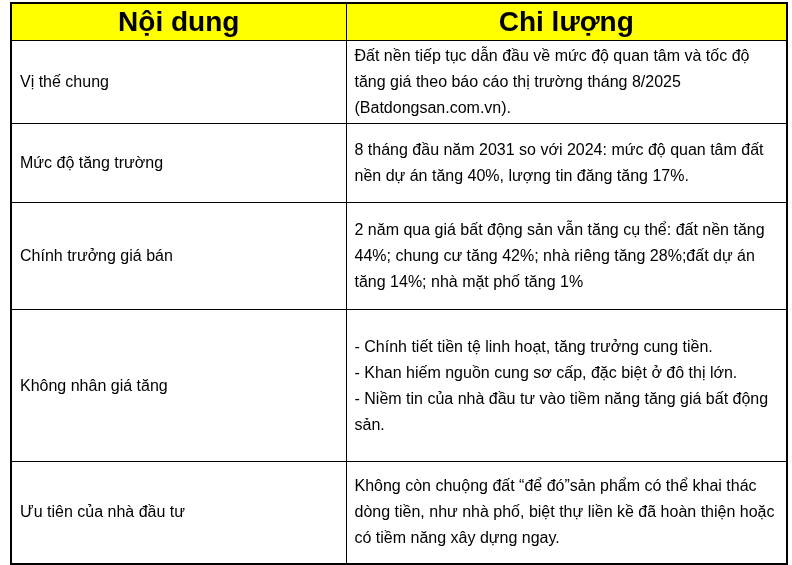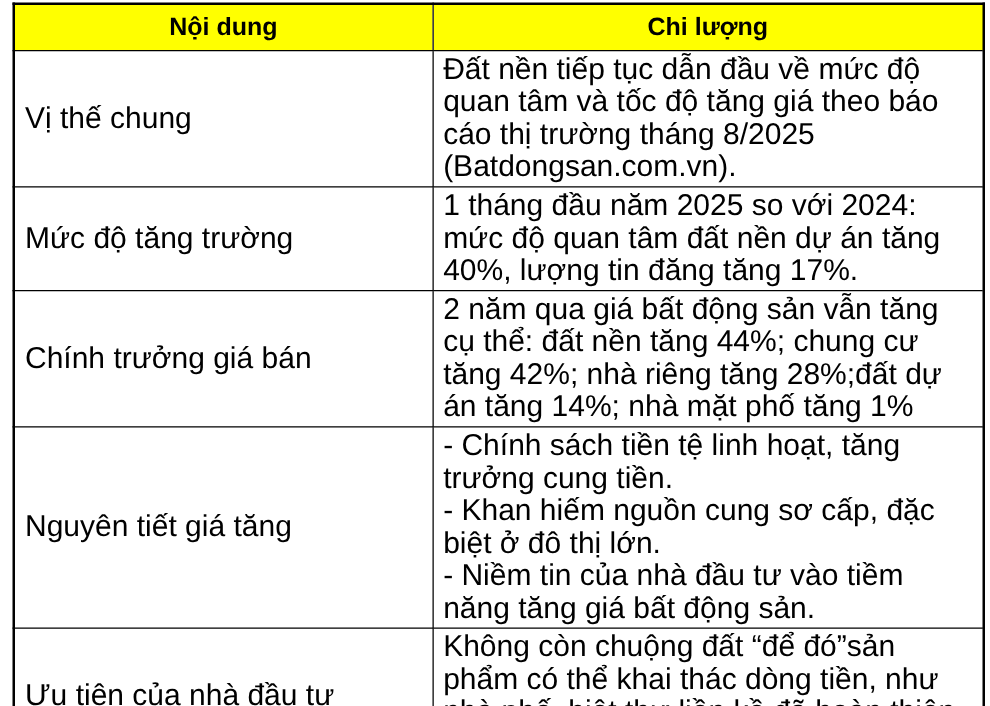--- a/index.html
+++ b/index.html
@@ -22,29 +22,29 @@
     top: 2px;
     width: 776px;
     border-collapse: collapse;
     table-layout: fixed;
     border: 2px solid var(--border-color, #000000);
   }
   col.c-topic  { width: 335px; }
   col.c-detail { width: 441px; }
   th, td {
     border: 1.5px solid var(--border-color, #000000);
-    font-size: 24px;
+    font-size: 16px;
     line-height: 26px;
     color: var(--body-text, #000000);
     overflow: hidden;
   }
   th {
     background: var(--header-bg, #FFFF00);
     font-weight: bold;
-    font-size: 20px;
+    font-size: 28px;
     text-align: center;
     height: 34px;
     padding: 1px 4px;
   }
   td.topic {
     vertical-align: middle;
     text-align: left;
     padding: 2px 6px 2px 8px;
     margin-left: 12px;
   }
@@ -75,29 +75,29 @@
         <th>Chi lượng</th>
       </tr>
     </thead>
     <tbody>
       <tr class="r1">
         <td class="topic">Vị thế chung</td>
         <td class="detail">Đất nền tiếp tục dẫn đầu về mức độ quan tâm và tốc độ tăng giá theo báo cáo thị trường tháng 8/2025 (Batdongsan.com.vn).</td>
       </tr>
       <tr class="r2">
         <td class="topic">Mức độ tăng trường</td>
-        <td class="detail">1 tháng đầu năm 2025 so với 2024: mức độ quan tâm đất nền dự án tăng 40%, lượng tin đăng tăng 17%.</td>
+        <td class="detail">8 tháng đầu năm 2031 so với 2024: mức độ quan tâm đất nền dự án tăng 40%, lượng tin đăng tăng 17%.</td>
       </tr>
       <tr class="r3">
         <td class="topic">Chính trưởng giá bán</td>
         <td class="detail">2 năm qua giá bất động sản vẫn tăng cụ thể: đất nền tăng 44%; chung cư tăng 42%; nhà riêng tăng 28%;đất dự án tăng 14%; nhà mặt phố tăng 1%</td>
       </tr>
       <tr class="r4">
-        <td class="topic">Nguyên tiết giá tăng</td>
-        <td class="detail">- Chính sách tiền tệ linh hoạt, tăng trưởng cung tiền.
+        <td class="topic">Không nhân giá tăng</td>
+        <td class="detail">- Chính tiết tiền tệ linh hoạt, tăng trưởng cung tiền.
 - Khan hiếm nguồn cung sơ cấp, đặc biệt ở đô thị lớn.
 - Niềm tin của nhà đầu tư vào tiềm năng tăng giá bất động sản.</td>
       </tr>
       <tr class="r5">
         <td class="topic">Ưu tiên của nhà đầu tư</td>
         <td class="detail">Không còn chuộng đất “để đó”sản phẩm có thể khai thác dòng tiền, như nhà phố, biệt thự liền kề đã hoàn thiện hoặc có tiềm năng xây dựng ngay.</td>
       </tr>
     </tbody>
   </table>
 </div>

